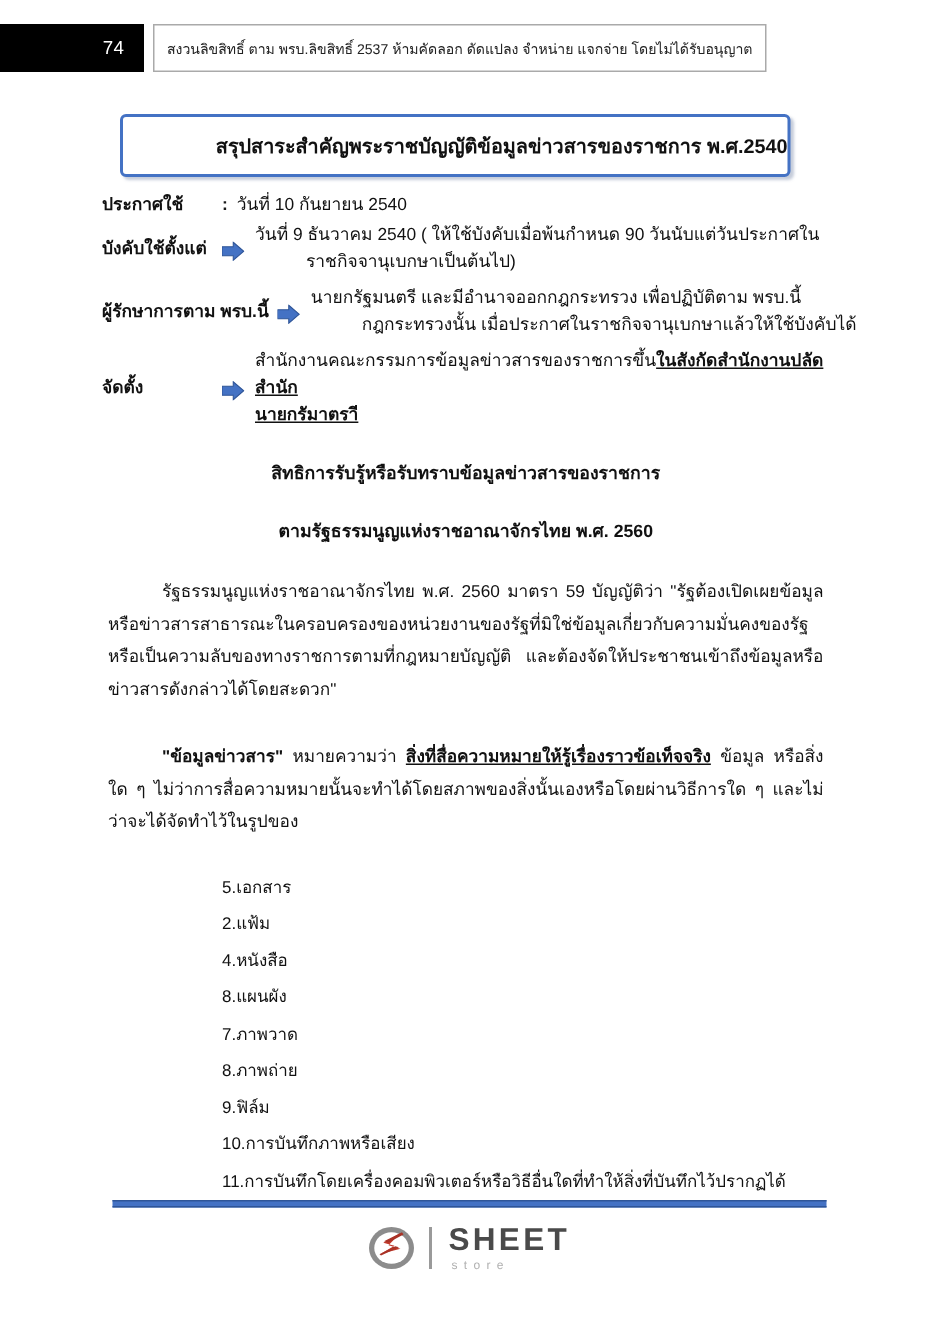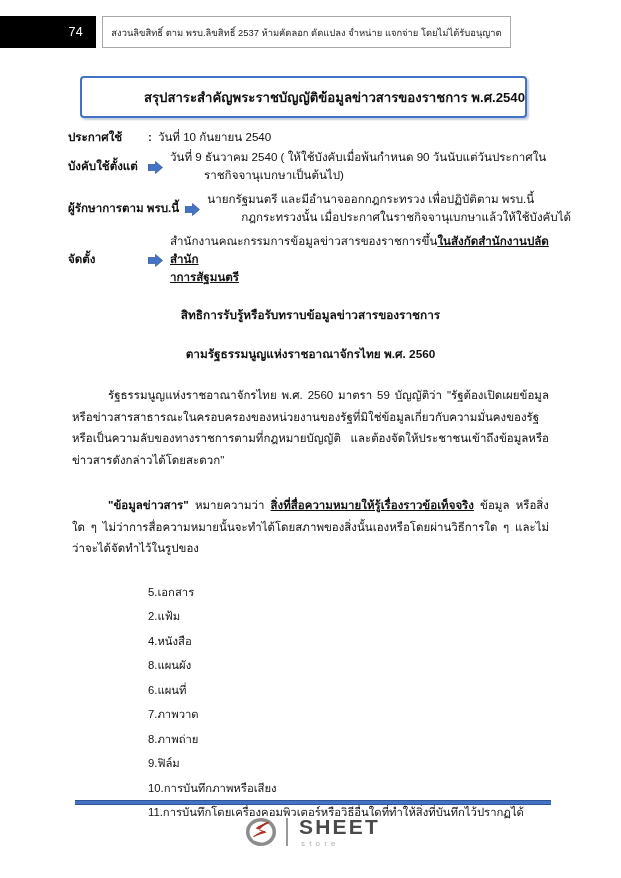--- a/index.html
+++ b/index.html
@@ -250,41 +250,40 @@
 
   <div class="lblrow" style="margin-top:6px;">
     <div class="lbl w1">จัดตั้ง</div>
     <div class="arrow">
       <svg width="15" height="13" viewBox="0 0 15 13" aria-hidden="true">
         <polygon points="0,3.5 7.5,3.5 7.5,0.5 14.5,6.5 7.5,12.5 7.5,9.5 0,9.5" fill="#4472c4" stroke="#2f5597" stroke-width="0.7"></polygon>
       </svg>
     </div>
     <div class="rowtext" style="padding-right:60px;">
       <span>สำนักงานคณะกรรมการข้อมูลข่าวสารของราชการขึ้น</span><b class="uline">ในสังกัดสำนักงานปลัด สำนัก</b>
-      <span class="ind" style="padding-left:0;"><b class="uline">าการสัฐมนตรี</b></span>
+      <span class="ind" style="padding-left:0;"><b class="uline">นายกรัมาตราี</b></span>
     </div>
   </div>
 
   <div class="center-head ch1">สิทธิการรับรู้หรือรับทราบข้อมูลข่าวสารของราชการ</div>
   <div class="center-head ch2">ตามรัฐธรรมนูญแห่งราชอาณาจักรไทย พ.ศ. 2560</div>
 
   <div class="para">
     <span class="indent"></span><span>รัฐธรรมนูญแห่งราชอาณาจักรไทย พ.ศ. 2560 มาตรา 59 บัญญัติว่า "รัฐต้องเปิดเผยข้อมูลหรือข่าวสารสาธารณะในครอบครองของหน่วยงานของรัฐที่มิใช่ข้อมูลเกี่ยวกับความมั่นคงของรัฐหรือเป็นความลับของทางราชการตามที่กฎหมายบัญญัติ และต้องจัดให้ประชาชนเข้าถึงข้อมูลหรือข่าวสารดังกล่าวได้โดยสะดวก"</span>
   </div>
 
   <div class="para" style="margin-top:24px;">
     <span class="indent"></span><b>"ข้อมูลข่าวสาร"</b><span> หมายความว่า </span><span class="bold-ul">สิ่งที่สื่อความหมายให้รู้เรื่องราวข้อเท็จจริง</span><span> ข้อมูล หรือสิ่งใด ๆ ไม่ว่าการสื่อความหมายนั้นจะทำได้โดยสภาพของสิ่งนั้นเองหรือโดยผ่านวิธีการใด ๆ และไม่ว่าจะได้จัดทำไว้ในรูปของ</span>
   </div>
 
   <ul class="numlist">
     <li>5.เอกสาร</li>
     <li>2.แฟ้ม</li>
     <li>4.หนังสือ</li>
     <li>8.แผนผัง</li>
-    <li>6.แผนที่</li>
     <li>7.ภาพวาด</li>
     <li>8.ภาพถ่าย</li>
     <li>9.ฟิล์ม</li>
     <li>10.การบันทึกภาพหรือเสียง</li>
     <li>11.การบันทึกโดยเครื่องคอมพิวเตอร์หรือวิธีอื่นใดที่ทำให้สิ่งที่บันทึกไว้ปรากฏได้</li>
   </ul>
 </div>
 
 <div class="footer-rule"></div>
 

